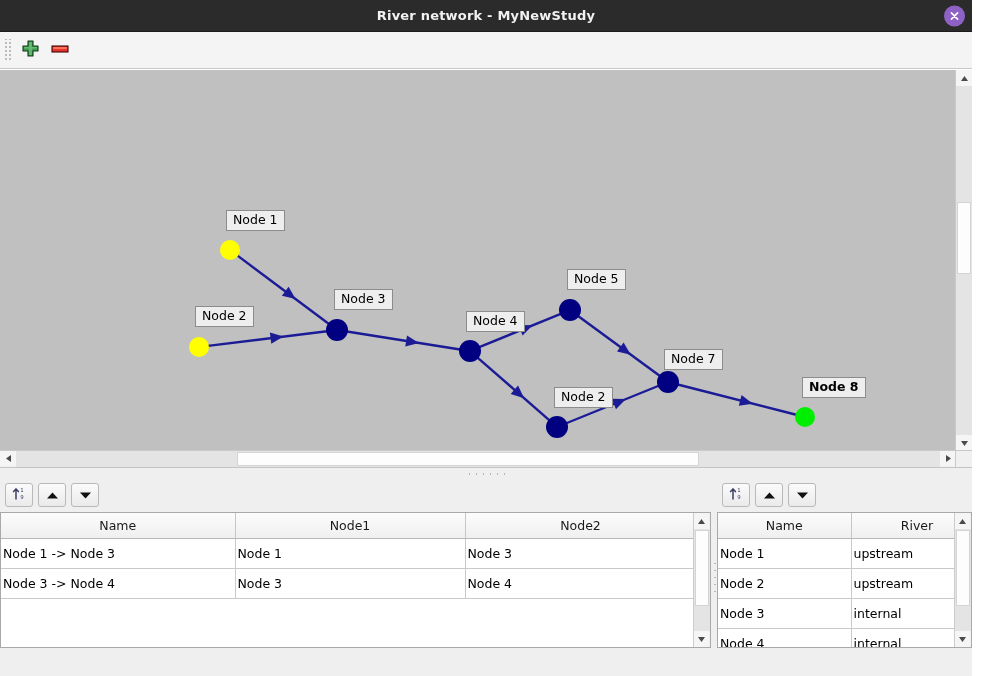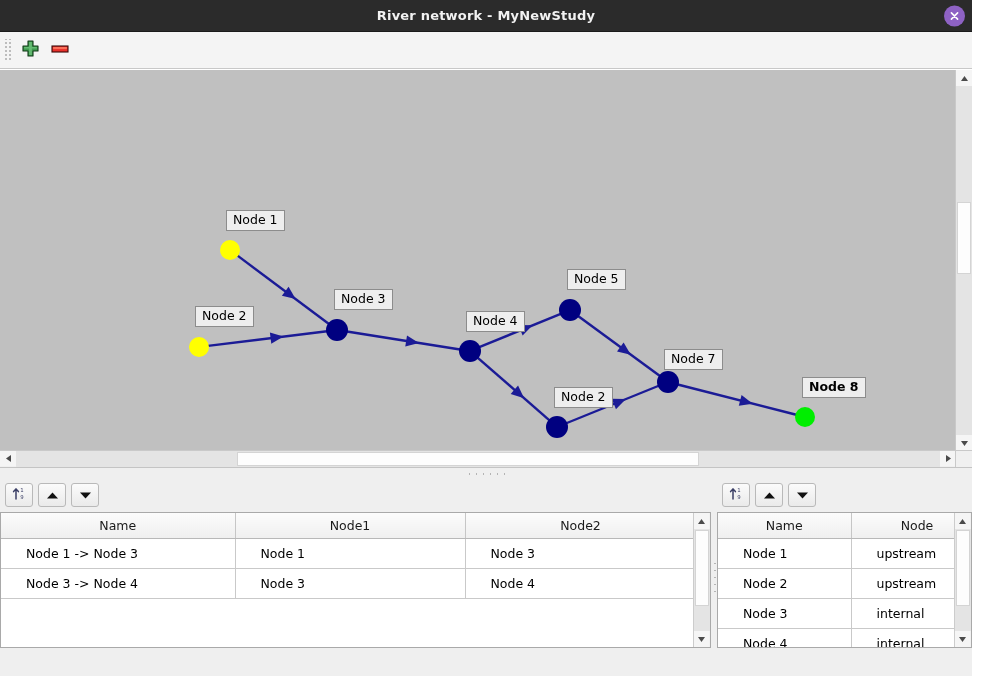--- a/index.html
+++ b/index.html
@@ -251,21 +251,21 @@
     font-size: 12.5px;
     height: 23px;
     text-align: center;
     color: #1a1a1a;
     user-select: none;
   }
   table.grid td {
     border-right: 1px solid #c9c9c9;
     border-bottom: 1px solid #c9c9c9;
     height: 29px;
-    padding: 0 0 0 25px;
+    padding: 0 0 0 2px;
     font-size: 12.5px;
     color: #000000;
     white-space: nowrap;
     overflow: hidden;
     background: #ffffff;
   }
   .tbl-vscroll {
     position: absolute;
     right: 0; top: 0; bottom: 0;
     width: 16px;
@@ -494,21 +494,21 @@
       <div class="tablebox">
         <div class="tbl-scrollarea">
           <table class="grid" id="nodes-grid">
               <colgroup>
                 <col style="width: 133px;">
                 <col style="width: 132px;">
               </colgroup>
               <thead>
                 <tr>
                   <th>Name</th>
-                  <th>Node</th>
+                  <th>River</th>
                 </tr>
               </thead>
               <tbody>
                 <tr>
                   <td>Node 1</td>
                   <td>upstream</td>
                 </tr>
                 <tr>
                   <td>Node 2</td>
                   <td>upstream</td>

